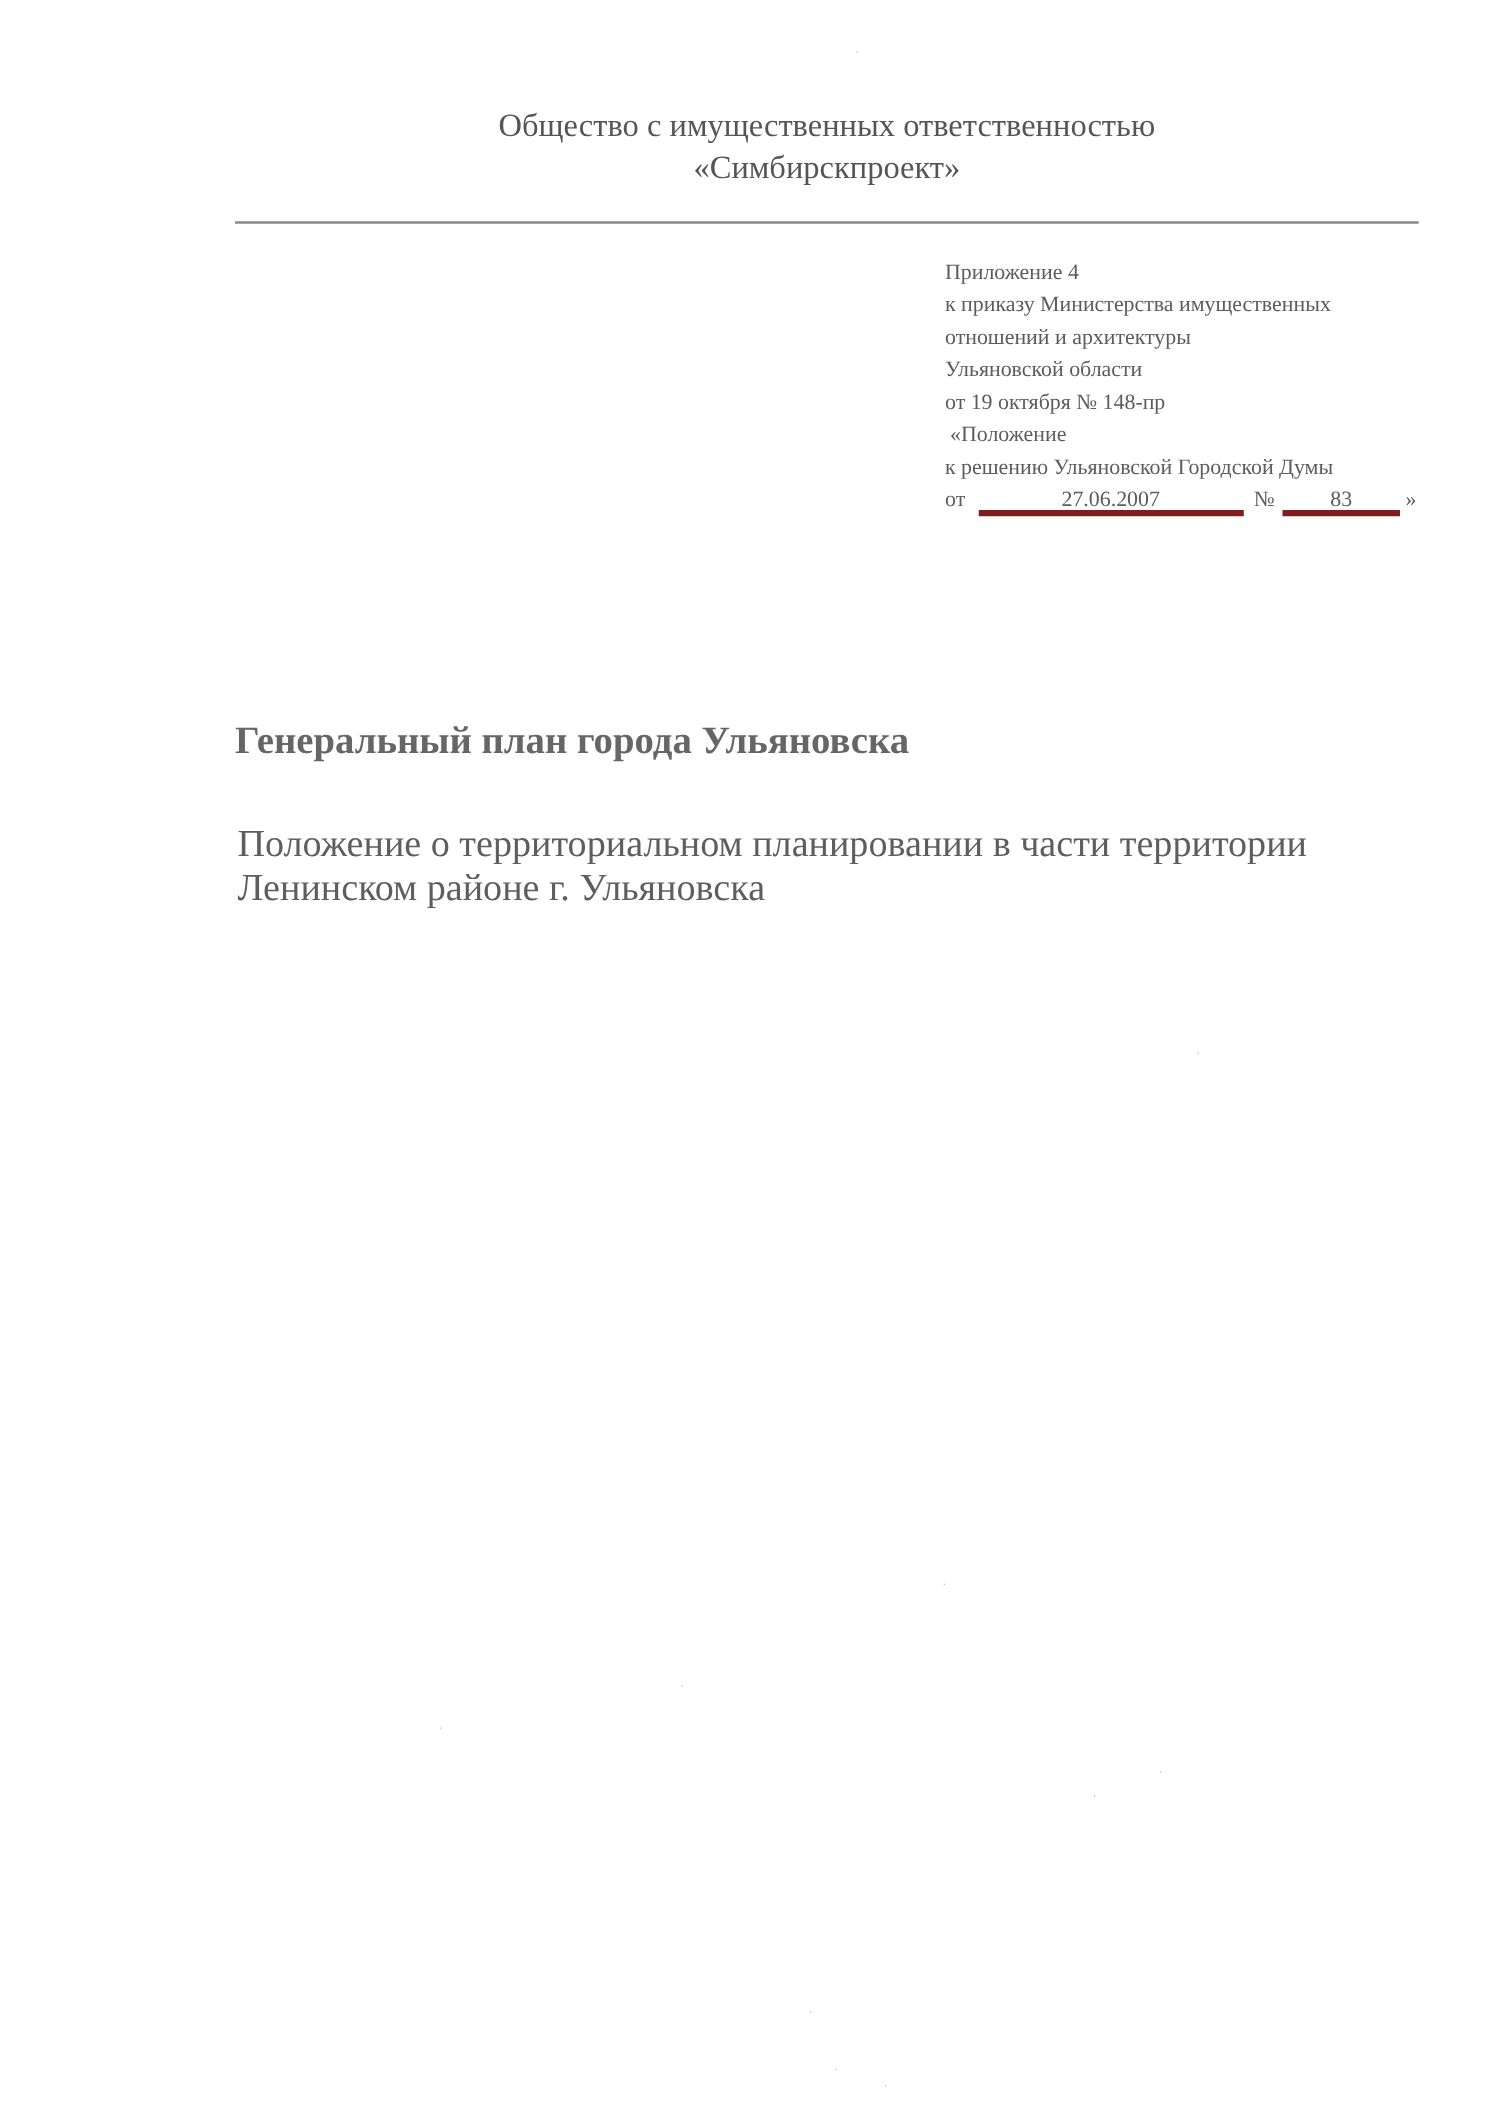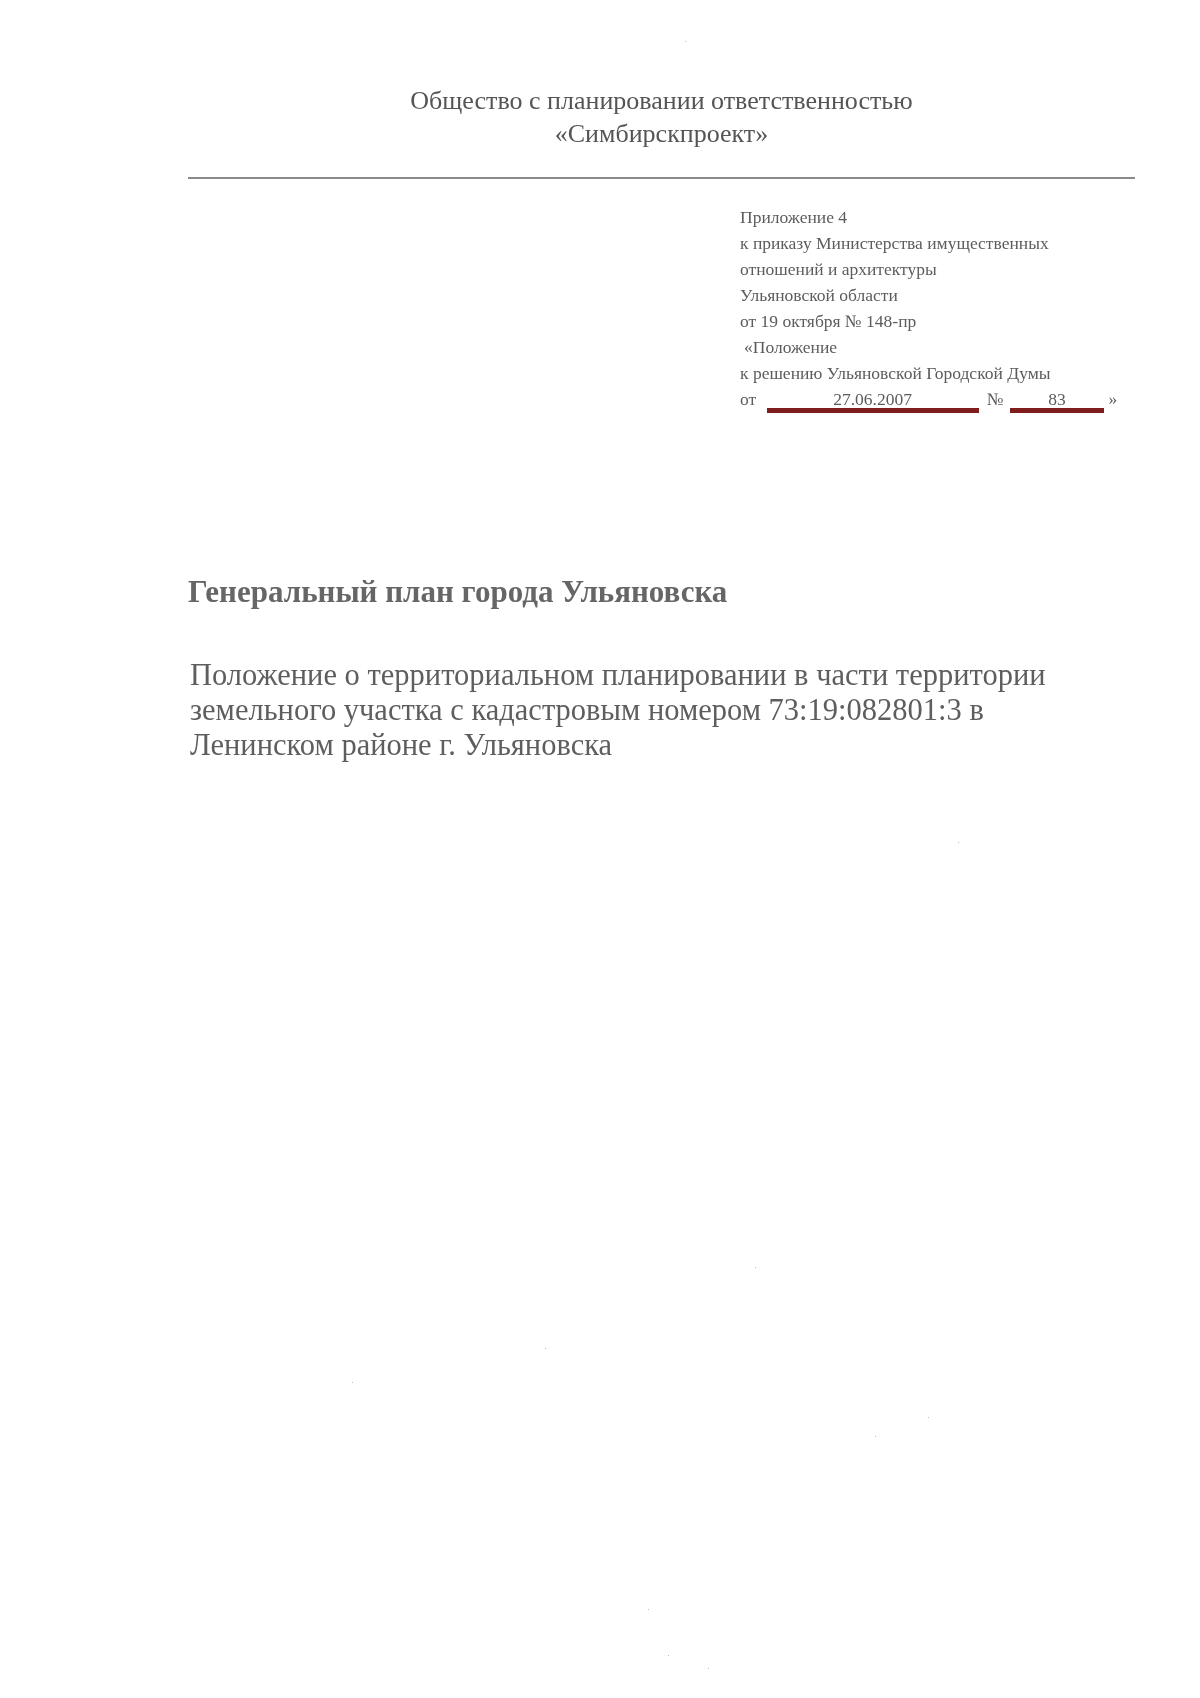--- a/index.html
+++ b/index.html
@@ -36,21 +36,21 @@
     .rule {
       position: absolute;
       left: 188px;
       top: 177px;
       width: 947px;
       height: 2px;
       background: #8a8a8a;
     }
     .appendix {
       position: absolute;
-      left: 740px;
+      left: 756px;
       top: 204px;
       font-size: 17.5px;
       line-height: 26px;
       color: #5c5c5c;
       white-space: nowrap;
     }
     .appendix .indent { padding-left: 4px; }
     .appendix .u {
       display: inline-block;
       border-bottom: 5px solid #7f1d1d;
@@ -95,21 +95,21 @@
       height: 1px;
       background: #bbb;
     }
   </style>
 </head>
 <body>
 
 <div class="page">
 
   <div class="org">
-    <div>Общество с планировании ответственностью</div>
+    <div>Общество с имущественных ответственностью</div>
     <div>«Симбирскпроект»</div>
   </div>
 
   <div class="rule"></div>
 
   <div class="appendix">
     <div>Приложение 4</div>
     <div>к приказу Министерства имущественных</div>
     <div>отношений и архитектуры</div>
     <div>Ульяновской области</div>
@@ -122,21 +122,20 @@
       <span style="margin-left:4px;">№</span>
       <span class="u" style="width:94px; margin-left:2px;"><span>83</span></span>
       <span>»</span>
     </div>
   </div>
 
   <div class="title">Генеральный план города Ульяновска</div>
 
   <div class="subtitle">
     <div>Положение о территориальном планировании в части территории</div>
-    <div>земельного участка с кадастровым номером 73:19:082801:3 в</div>
     <div>Ленинском районе г. Ульяновска</div>
   </div>
 
 
   <div class="speck" style="left:685px; top:41px;"></div>
   <div class="speck" style="left:958px; top:842px;"></div>
   <div class="speck" style="left:755px; top:1267px;"></div>
   <div class="speck" style="left:545px; top:1348px;"></div>
   <div class="speck" style="left:352px; top:1382px;"></div>
   <div class="speck" style="left:928px; top:1417px;"></div>

